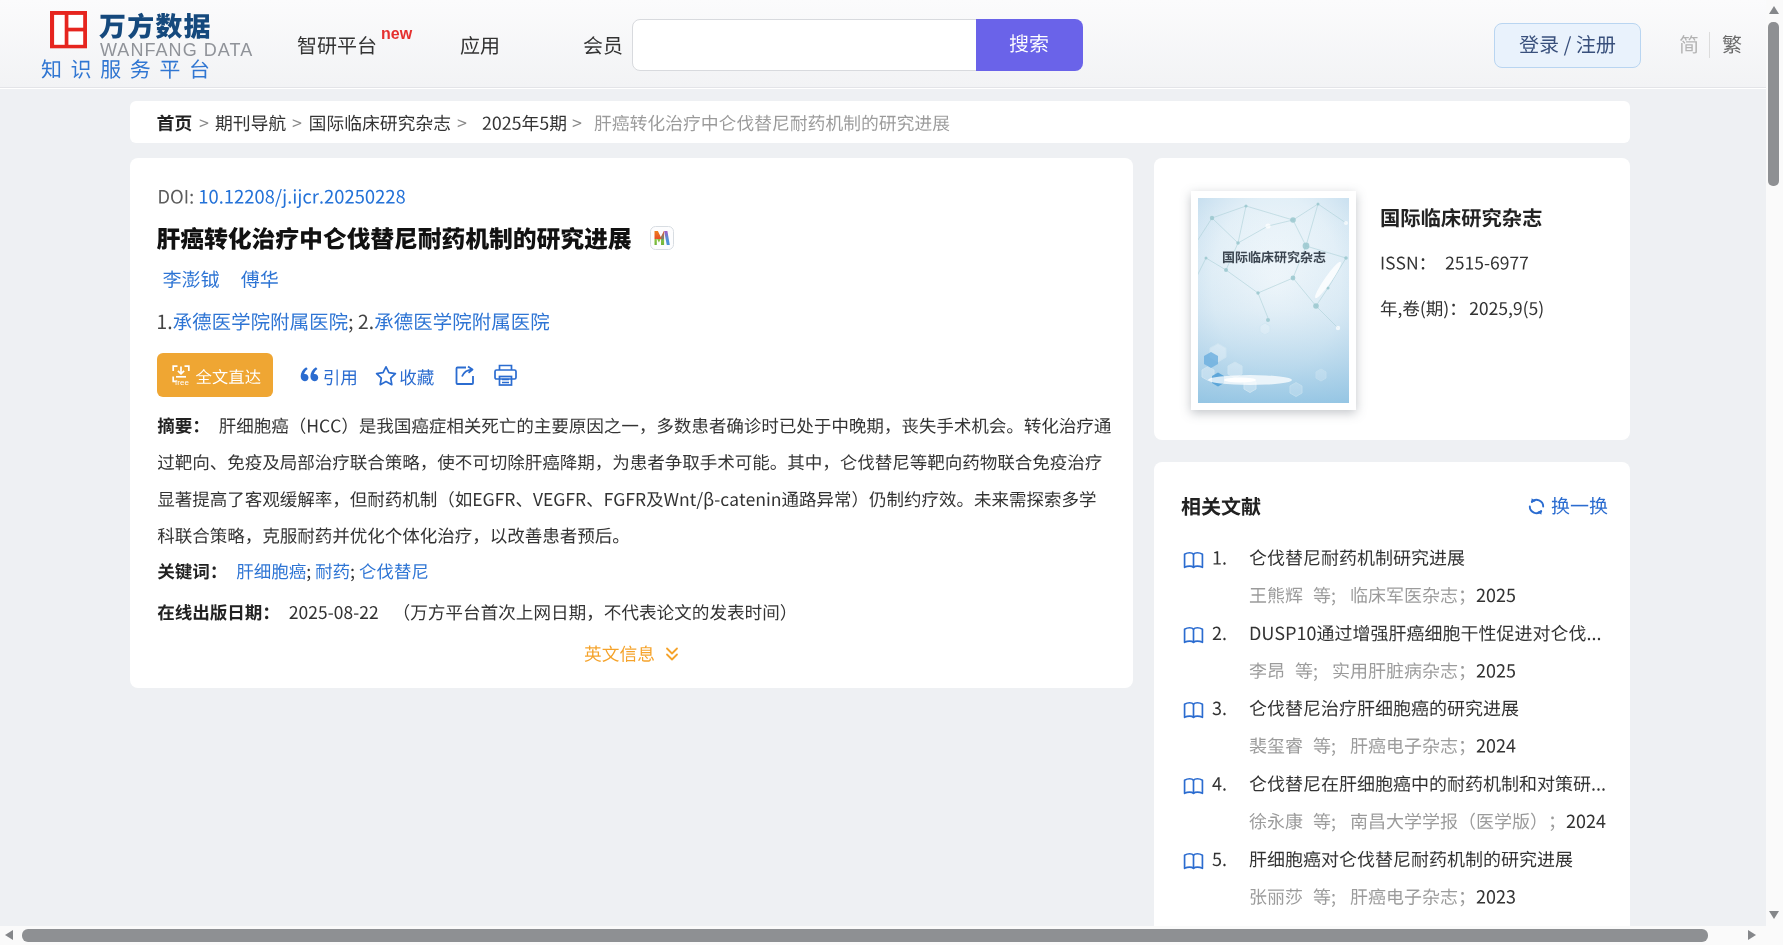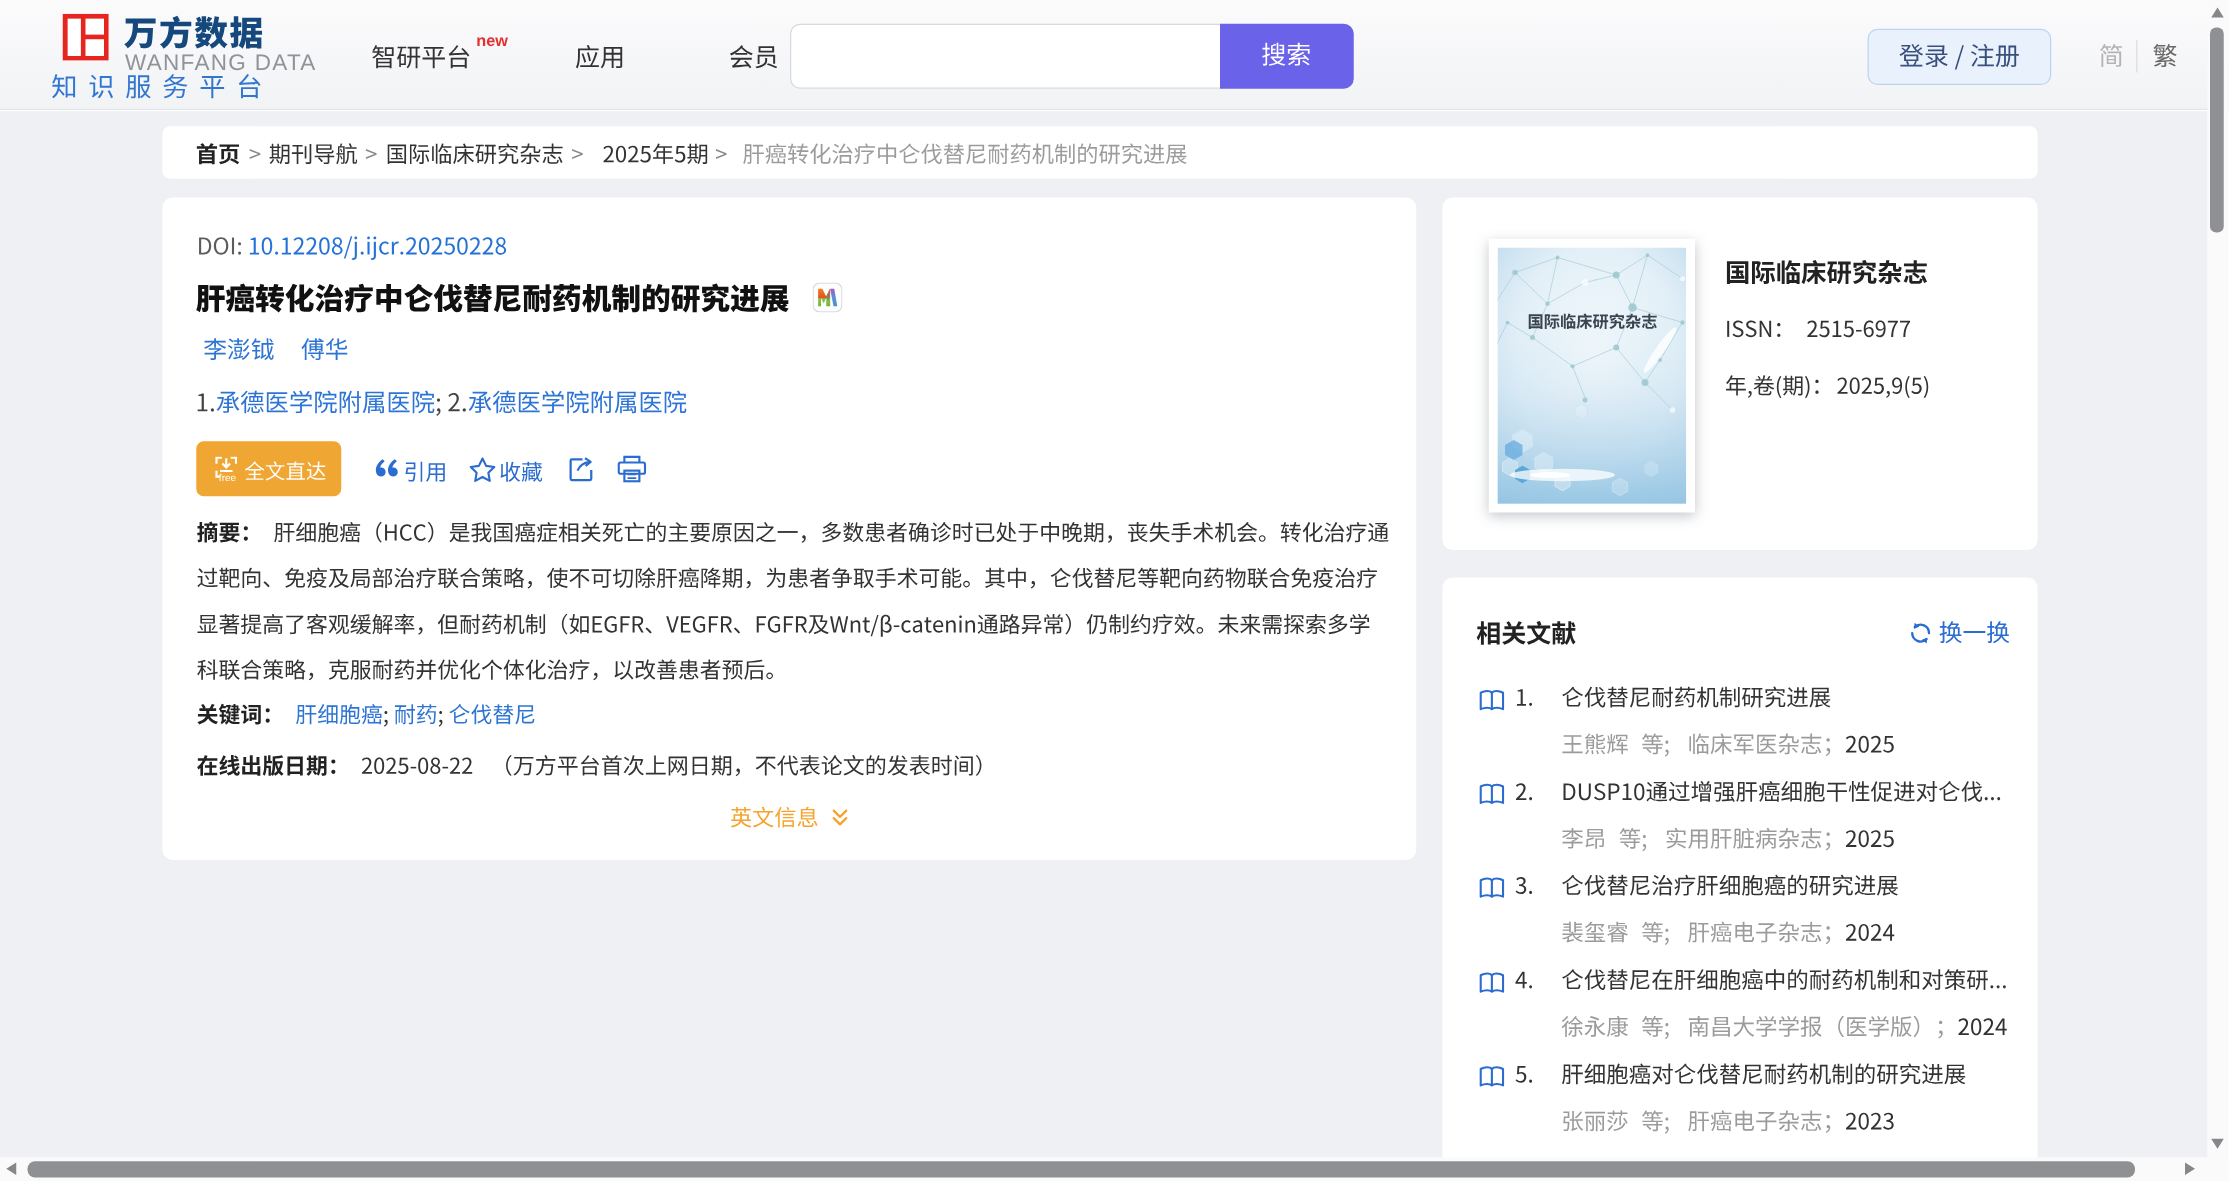--- a/index.html
+++ b/index.html
@@ -2,21 +2,21 @@
 <html><head><meta charset="utf-8"><style>
 *{margin:0;padding:0;box-sizing:border-box}
 html,body{width:1783px;height:945px;overflow:hidden;font-family:"Liberation Sans",sans-serif}
 #page{position:relative;width:1783px;height:945px;background:#fff}
 .abs{position:absolute}
 </style></head><body>
 <div id="page">
 <div class="abs" style="left:0;top:0;width:1783px;height:88px;background:linear-gradient(#fbfbfc,#f2f3f5);border-bottom:1px solid #e3e4e8"></div>
 <div class="abs" style="left:0;top:89px;width:1766px;height:837px;background:#eef0f3"></div>
 <div class="abs" style="left:100px;top:39.5px;font-size:18px;font-weight:normal;letter-spacing:1.05px;color:#909399">WANFANG DATA</div>
-<div class="abs" style="left:381px;top:25px;font-size:13px;font-weight:bold;color:#e5302f">new</div>
+<div class="abs" style="left:381px;top:25px;font-size:16px;font-weight:bold;color:#e5302f">new</div>
 <div class="abs" style="left:632px;top:19px;width:345px;height:52px;background:#fff;border:1px solid #d8dade;border-radius:8px 0 0 8px"></div>
 <div class="abs" style="left:976px;top:19px;width:107px;height:52px;background:#6a63e9;border-radius:0 8px 8px 0"></div>
 <div class="abs" style="left:1494px;top:23px;width:147px;height:45px;background:#e9f2fc;border:1px solid #b9d5f1;border-radius:8px"></div>
 <div class="abs" style="left:1709px;top:32px;width:1px;height:26px;background:#dcdcdc"></div>
 <div class="abs" style="left:130px;top:101px;width:1500px;height:42px;background:#fff;border-radius:6px"></div>
 <div class="abs" style="left:130px;top:158px;width:1003px;height:530px;background:#fff;border-radius:8px"></div>
 <div class="abs" style="left:157px;top:353px;width:116px;height:44px;background:#efa633;border-radius:6px"></div>
 <div class="abs" style="left:1154px;top:158px;width:476px;height:282px;background:#fff;border-radius:8px"></div>
 <div class="abs" style="left:1191px;top:191px;width:165px;height:219px;background:#fff;box-shadow:0 3px 10px rgba(80,90,100,0.35)"></div>
 <div class="abs" style="left:1154px;top:462px;width:476px;height:483px;background:#fff;border-radius:8px 8px 0 0"></div>

